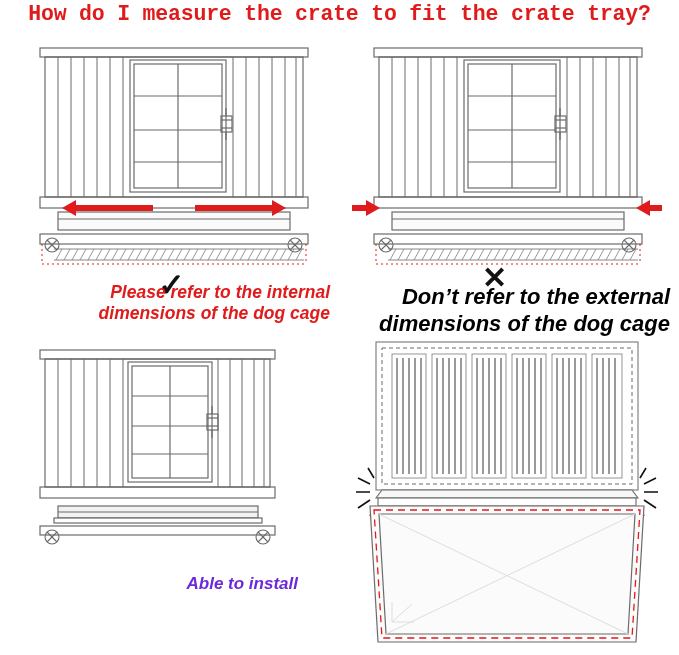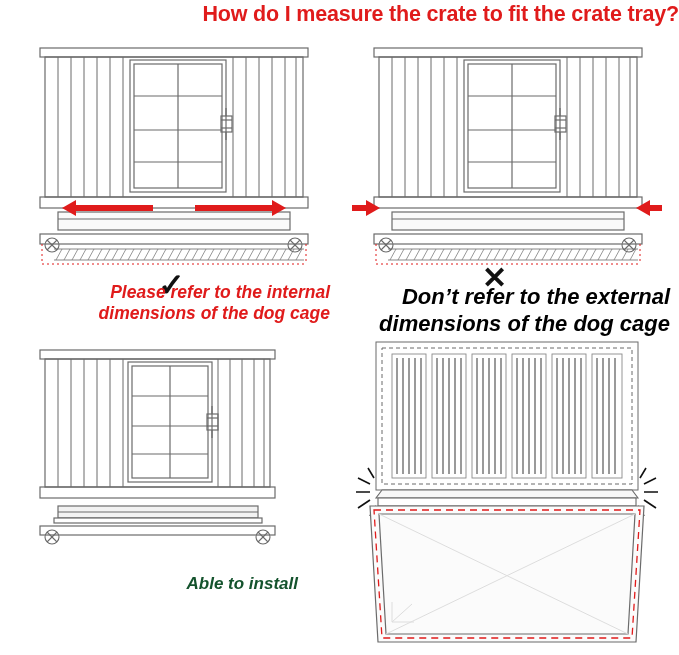--- a/index.html
+++ b/index.html
@@ -7,44 +7,45 @@
     width:679px; height:655px;
     background:#ffffff;
     font-family:"Liberation Sans", sans-serif;
     color:#111;
     overflow:hidden;
     position:relative;
   }
   .title {
     position:absolute;
     left:0; top:2px; width:679px;
-    text-align:right;
+    text-align:center;
     font-size:21.5px;
     font-weight:bold;
     color:#e01b1b;
     letter-spacing:-0.2px;
     white-space:nowrap;
+    font-family:Liberation Mono, monospace;
   }
   .panel { position:absolute; }
 
   
   .cage { position:absolute; }
   .cage svg { display:block; }
 
   .caption {
     position:absolute;
     text-align:right;
     font-weight:bold;
     line-height:1.22;
     white-space:pre-line;
     font-style:italic;
   }
   .cap-red { color:#e01b1b; font-size:17.5px; }
   .cap-dark { color:#000000; font-size:22px; }
-  .cap-able { color:#14532d; font-size:17px; font-weight:bold; }
+  .cap-able { color:#6d28d9; font-size:17px; font-weight:bold; }
   .cap-unable { color:#111; font-size:18px; font-weight:bold; }
 
   .markCheck, .markX {
     position:absolute;
     font-weight:bold;
     color:#111;
     font-family:"Liberation Sans", sans-serif;
   }
 </style>
 </head>

